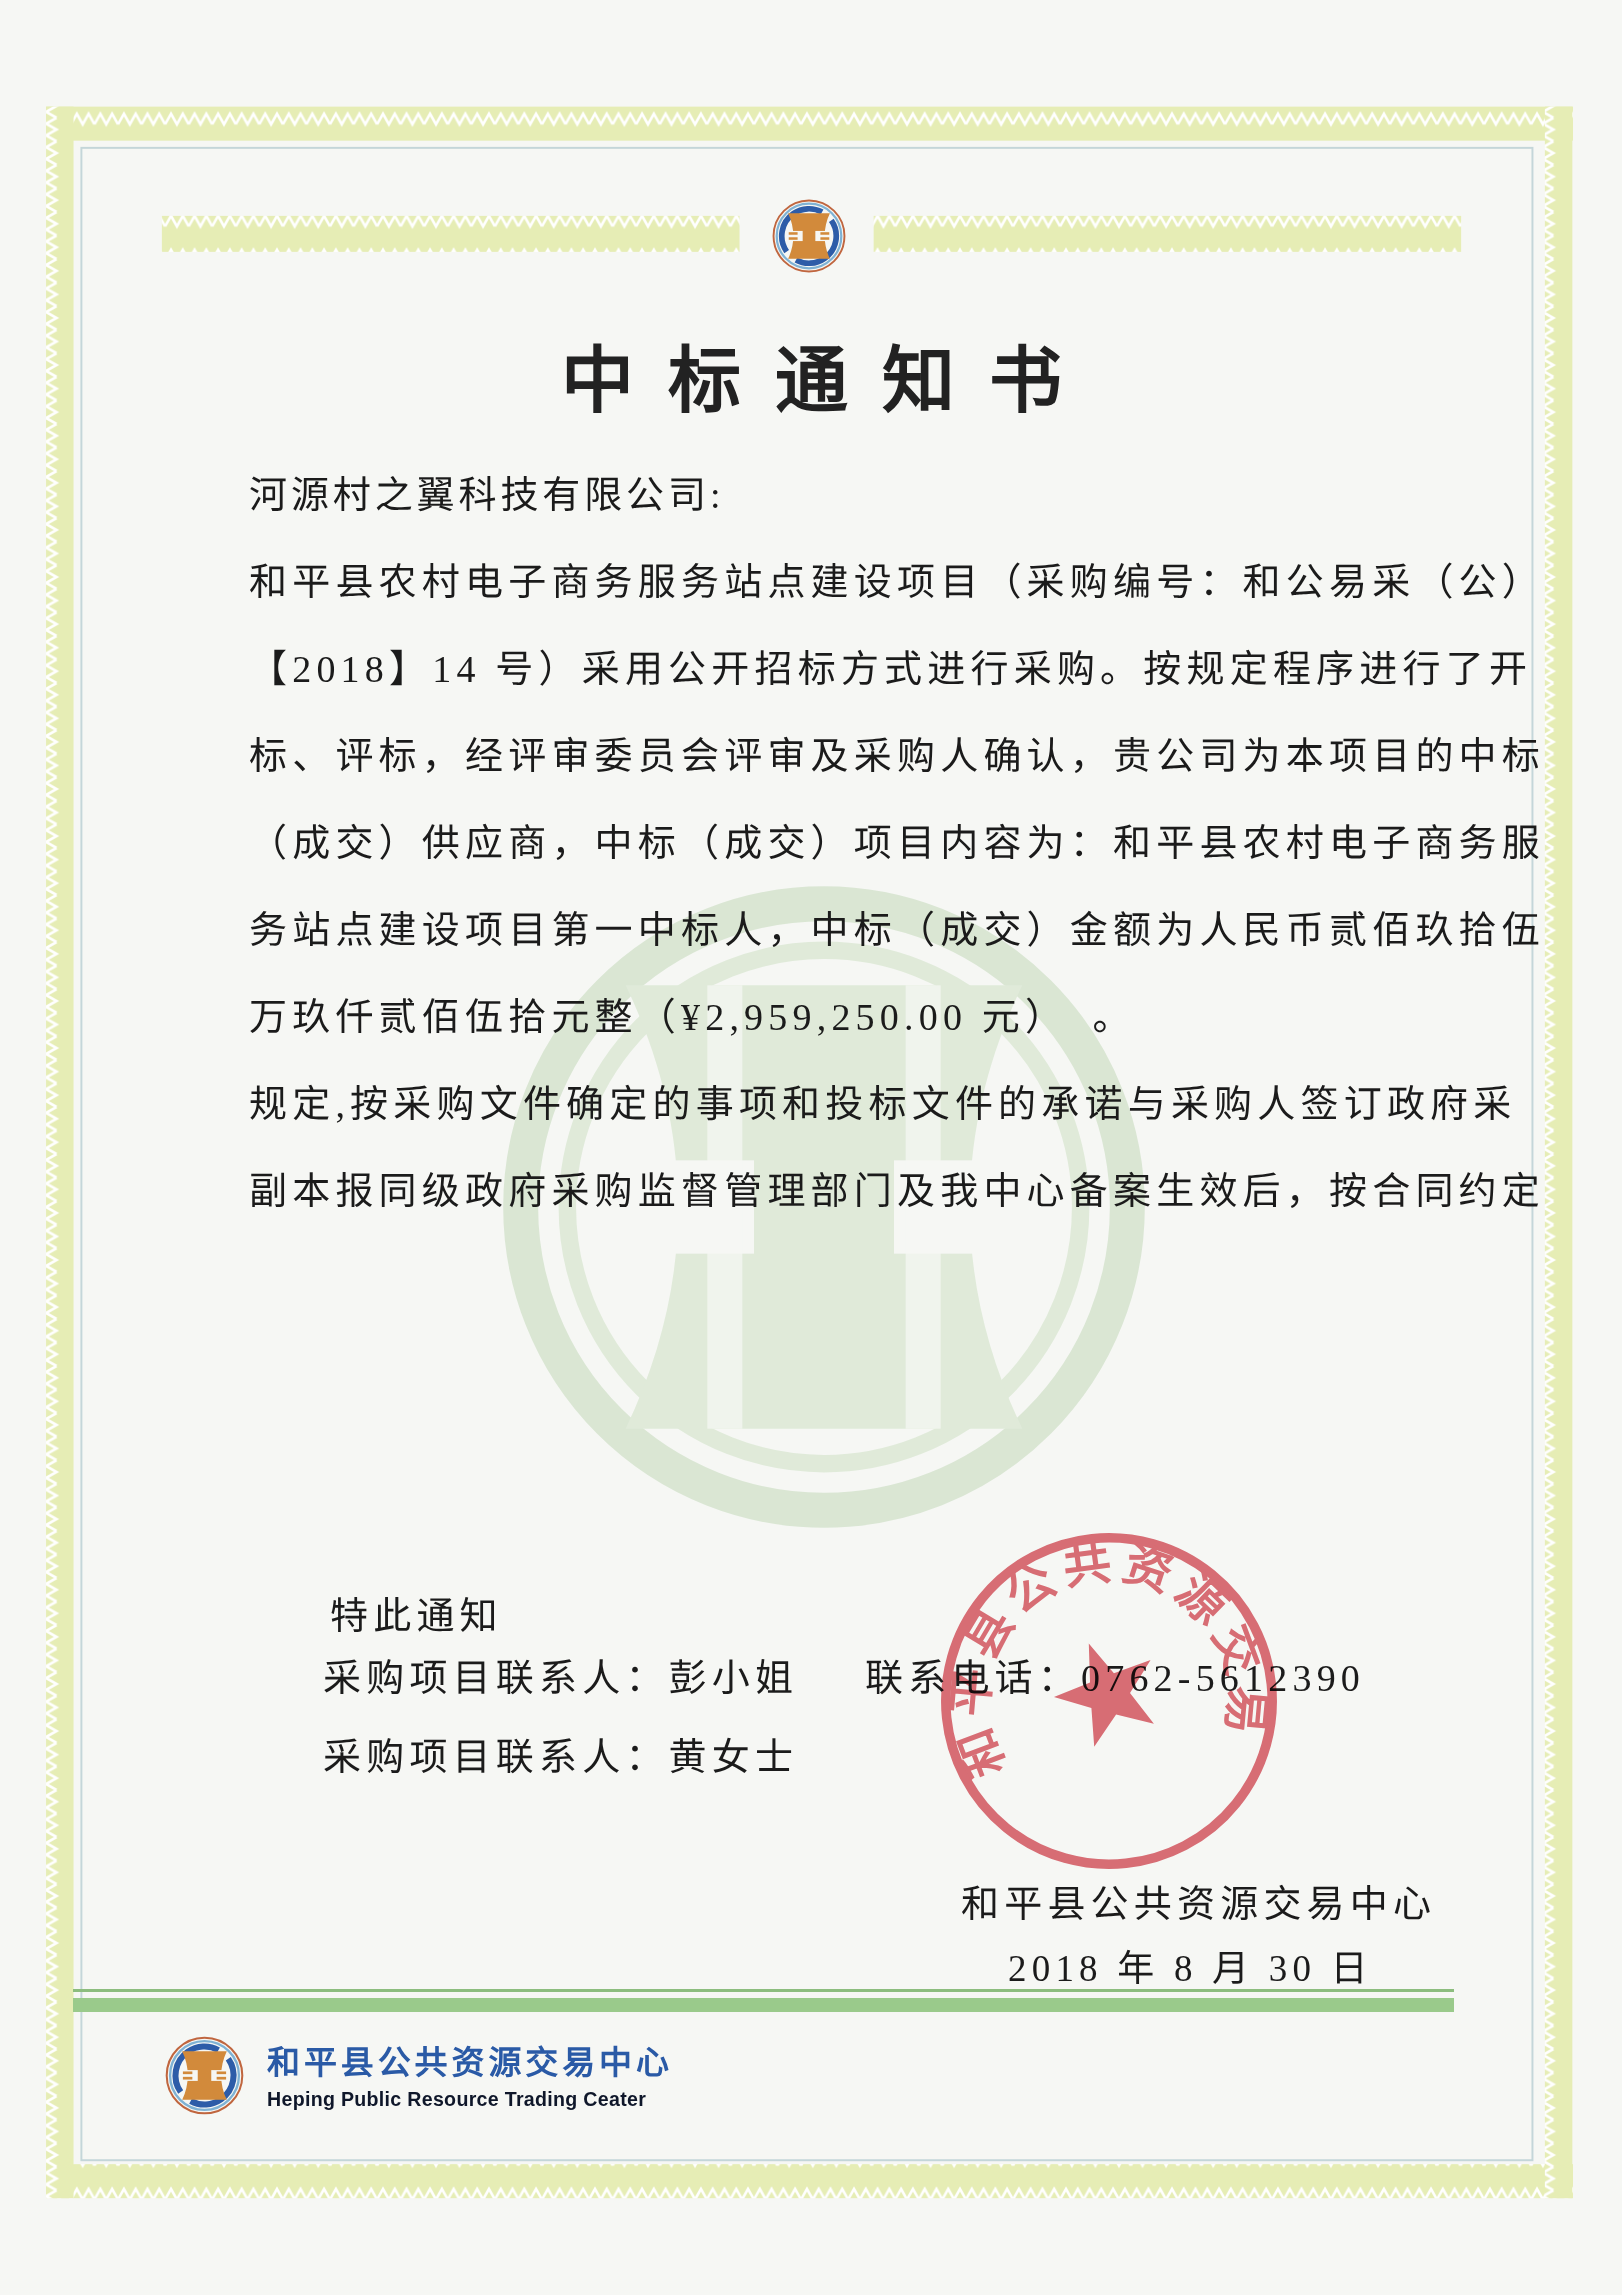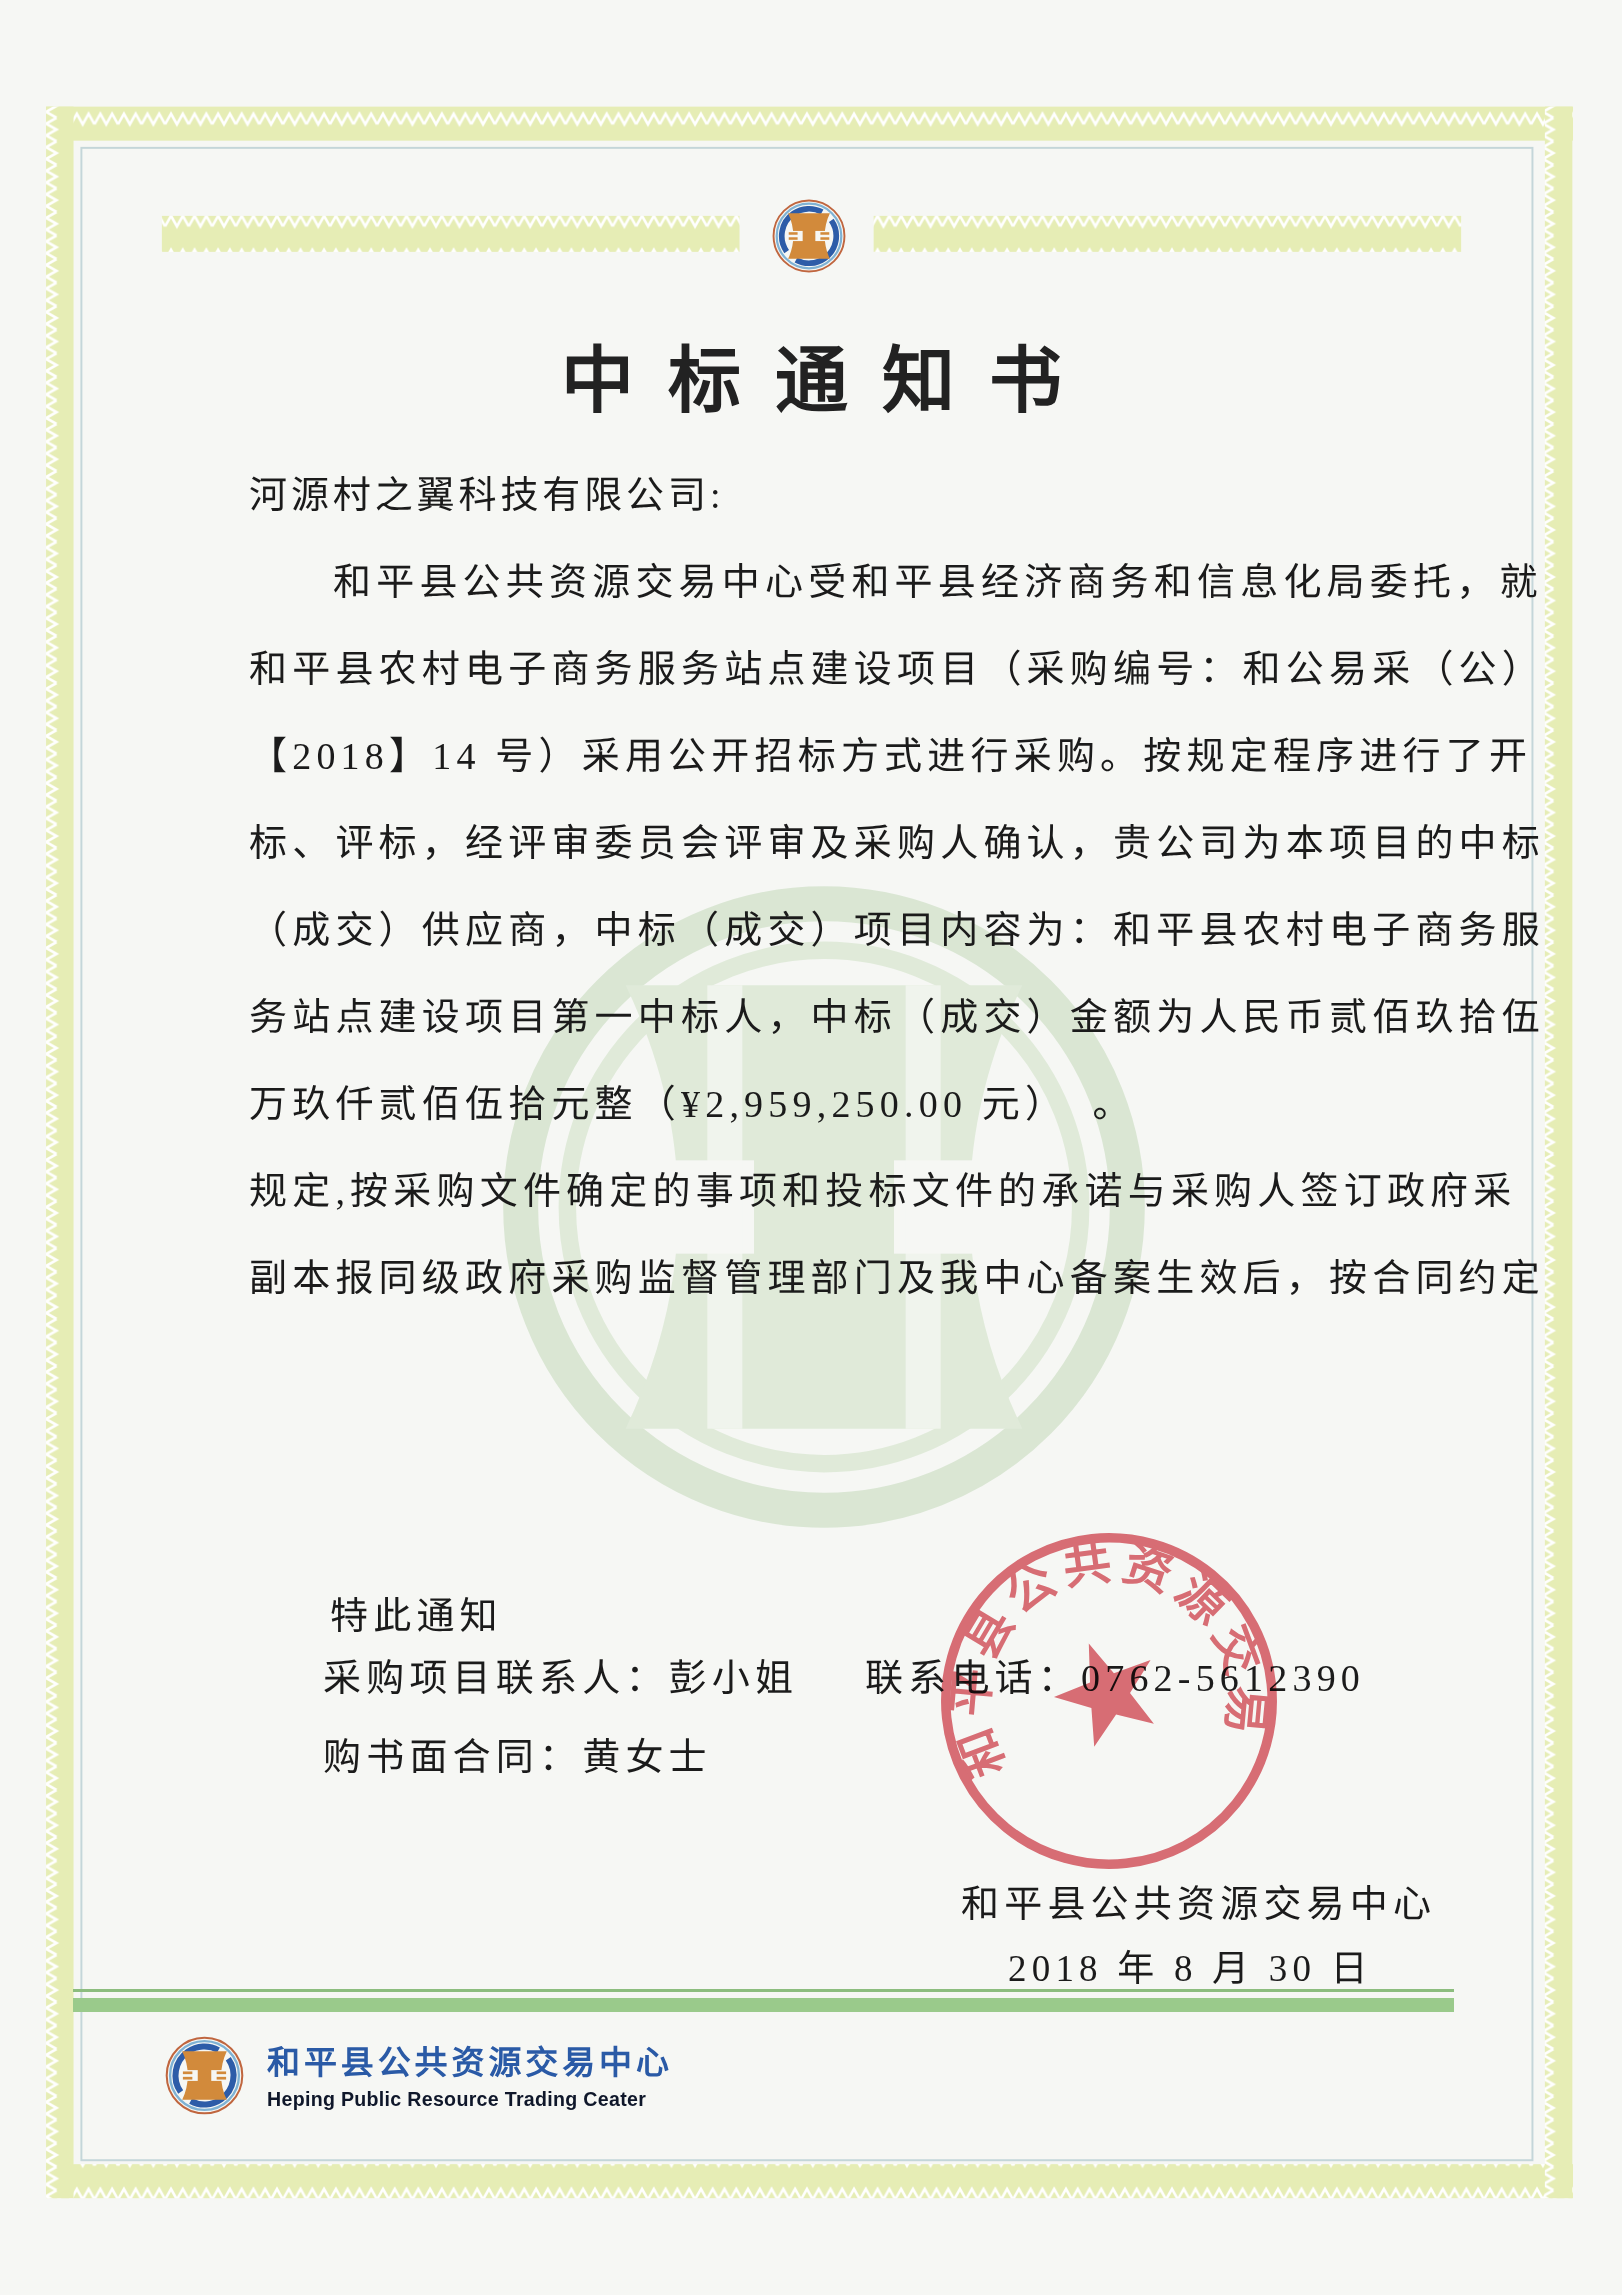--- a/index.html
+++ b/index.html
@@ -137,39 +137,38 @@
   <rect x="-32" y="2" width="14" height="4" fill="#d28a3b"></rect>
   <rect x="18" y="-6" width="14" height="4" fill="#d28a3b"></rect>
   <rect x="18" y="2" width="14" height="4" fill="#d28a3b"></rect>
 </svg>
 
 <div class="abs doc-title layer-text">中标通知书</div>
 
 <div class="abs salutation layer-text">河源村之翼科技有限公司:</div>
 
 <div class="abs body-block layer-text">
-  <div class="bline indent">和平县公共资源交易中心受和平县经济商务和信息化局委托，就</div>
   <div class="bline">和平县农村电子商务服务站点建设项目（采购编号：和公易采（公）</div>
   <div class="bline">【2018】14 号）采用公开招标方式进行采购。按规定程序进行了开</div>
   <div class="bline">标、评标，经评审委员会评审及采购人确认，贵公司为本项目的中标</div>
   <div class="bline">（成交）供应商，中标（成交）项目内容为：和平县农村电子商务服</div>
   <div class="bline">务站点建设项目第一中标人，中标（成交）金额为人民币贰佰玖拾伍</div>
   <div class="bline last">万玖仟贰佰伍拾元整（¥2,959,250.00 元）　。</div>
   <div class="bline">规定,按采购文件确定的事项和投标文件的承诺与采购人签订政府采</div>
   <div class="bline">副本报同级政府采购监督管理部门及我中心备案生效后，按合同约定</div>
 </div>
 
 <div class="abs notice-line layer-text">特此通知</div>
 
 <div class="abs contact-row layer-text">
   <span>采购项目联系人：彭小姐</span>
   <span class="contact-phone">联系电话：0762-5612390</span>
 </div>
 <div class="abs contact-row second layer-text">
-  <span>购书面合同：黄女士</span>
+  <span>采购项目联系人：黄女士</span>
 </div>
 
 <div class="abs signature layer-text">和平县公共资源交易中心</div>
 <div class="abs date-line layer-text">2018 年 8 月 30 日</div>
 
 <div class="abs sep-thin layer-text"></div>
 <div class="abs sep-thick layer-text"></div>
 
 <svg class="abs layer-text" style="left:164px;top:2035px" width="81" height="81" viewBox="-60 -60 120 120" xmlns="http://www.w3.org/2000/svg">
   <circle r="56" fill="none" stroke="#c0663f" stroke-width="3"></circle>

